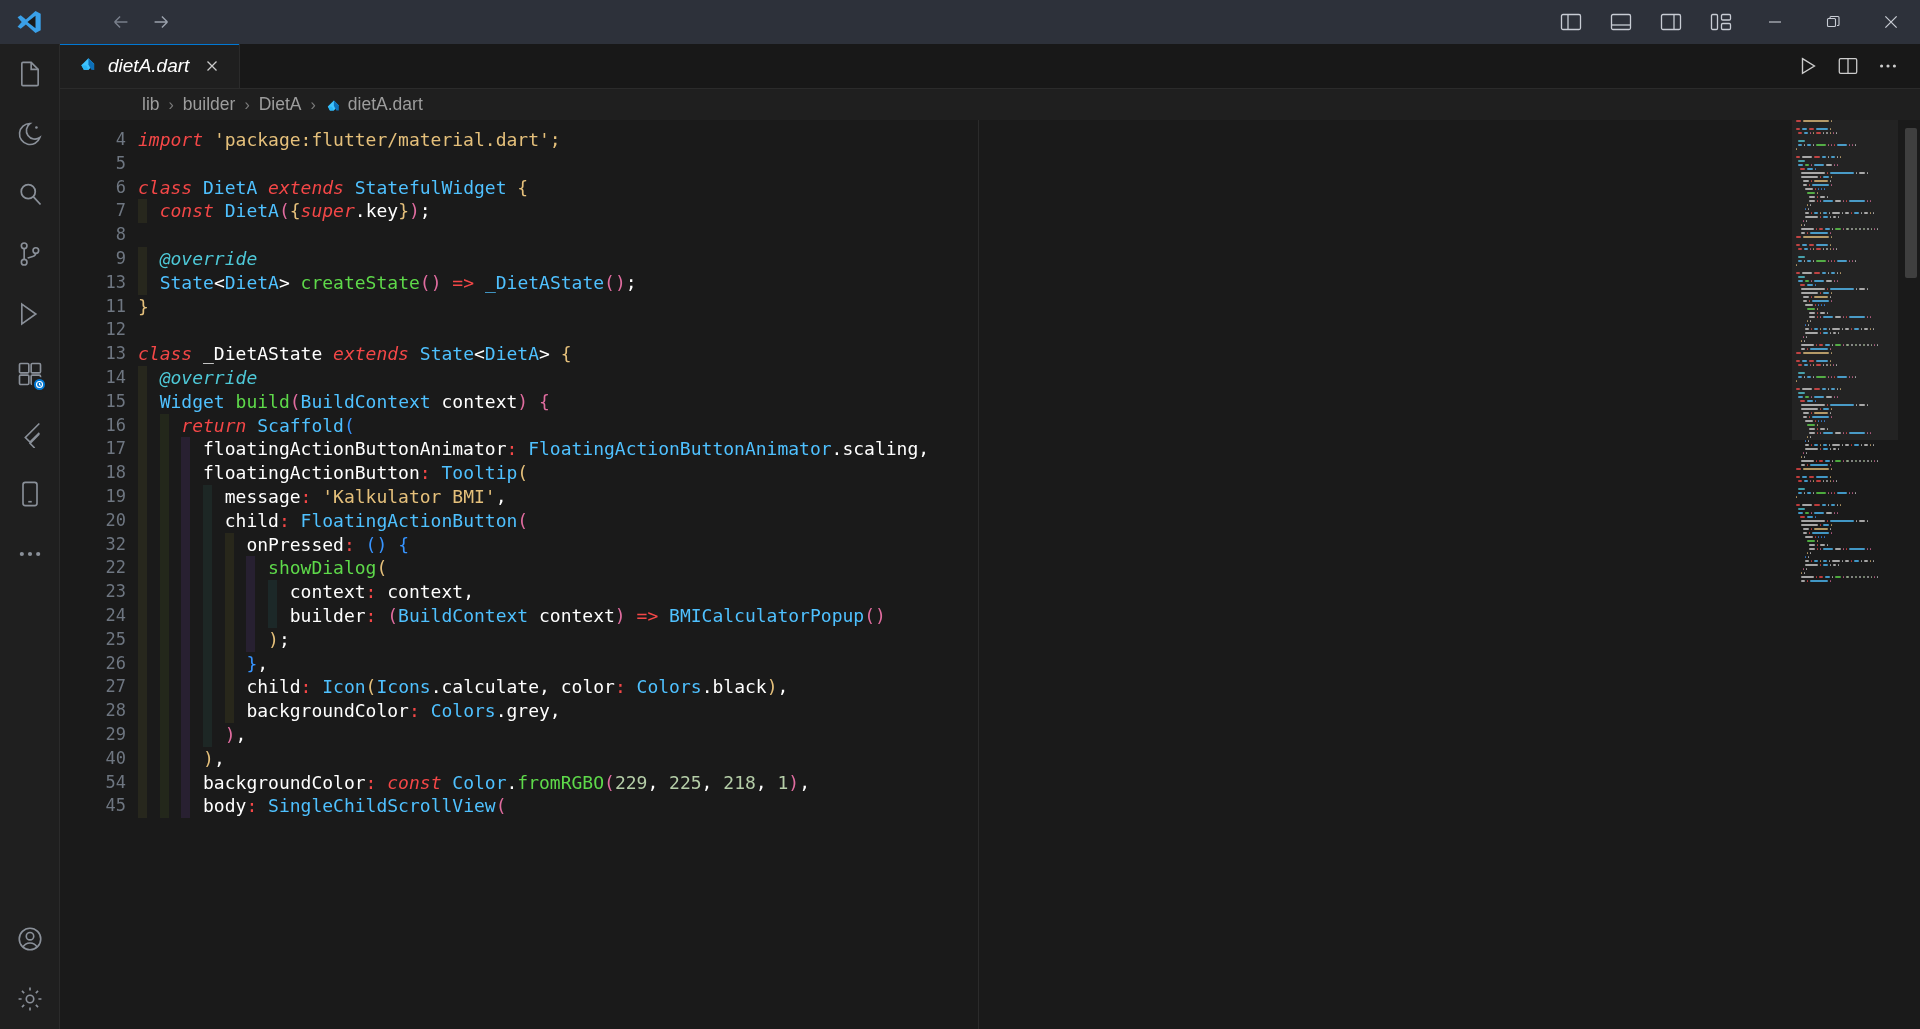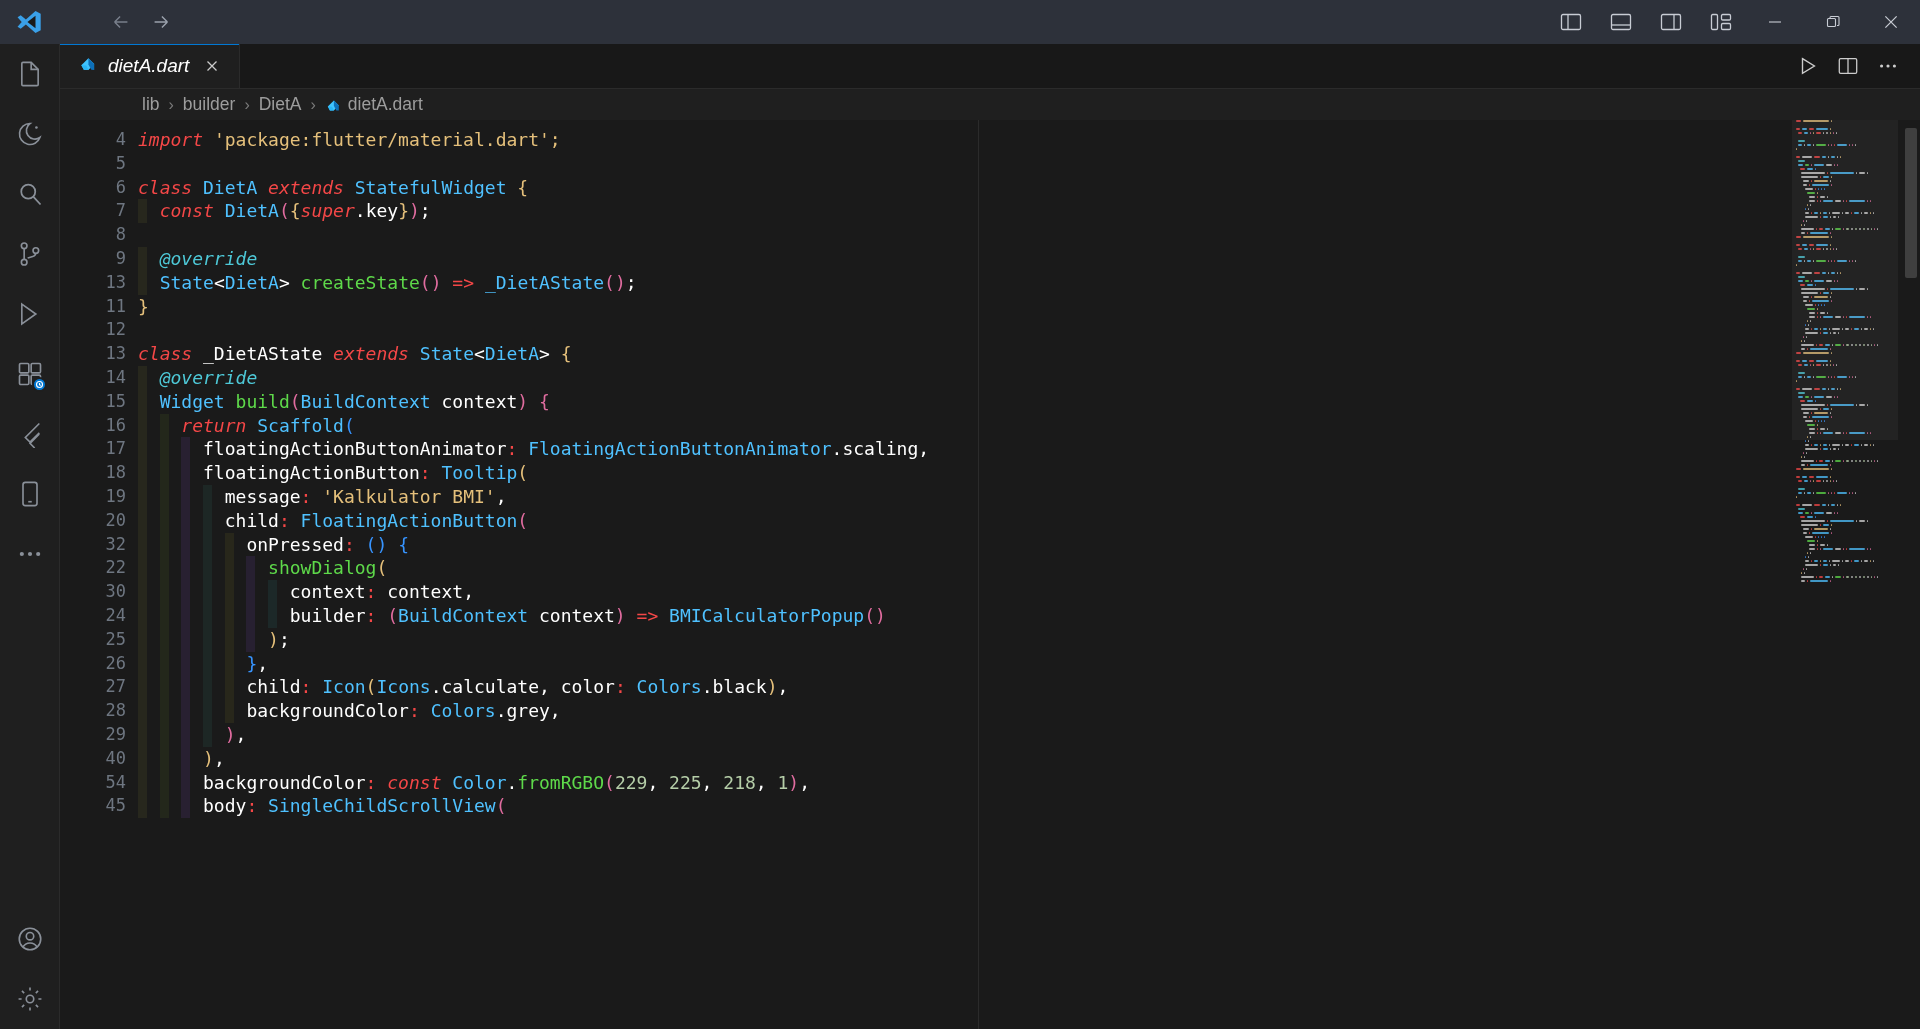--- a/index.html
+++ b/index.html
@@ -409,21 +409,21 @@
           <div class="lineno">13</div>
           <div class="lineno">14</div>
           <div class="lineno">15</div>
           <div class="lineno">16</div>
           <div class="lineno">17</div>
           <div class="lineno">18</div>
           <div class="lineno">19</div>
           <div class="lineno">20</div>
           <div class="lineno">32</div>
           <div class="lineno">22</div>
-          <div class="lineno">30</div>
+          <div class="lineno">23</div>
           <div class="lineno">24</div>
           <div class="lineno">25</div>
           <div class="lineno">26</div>
           <div class="lineno">27</div>
           <div class="lineno">28</div>
           <div class="lineno">29</div>
           <div class="lineno">40</div>
           <div class="lineno">54</div>
           <div class="lineno">45</div>
         </div>

